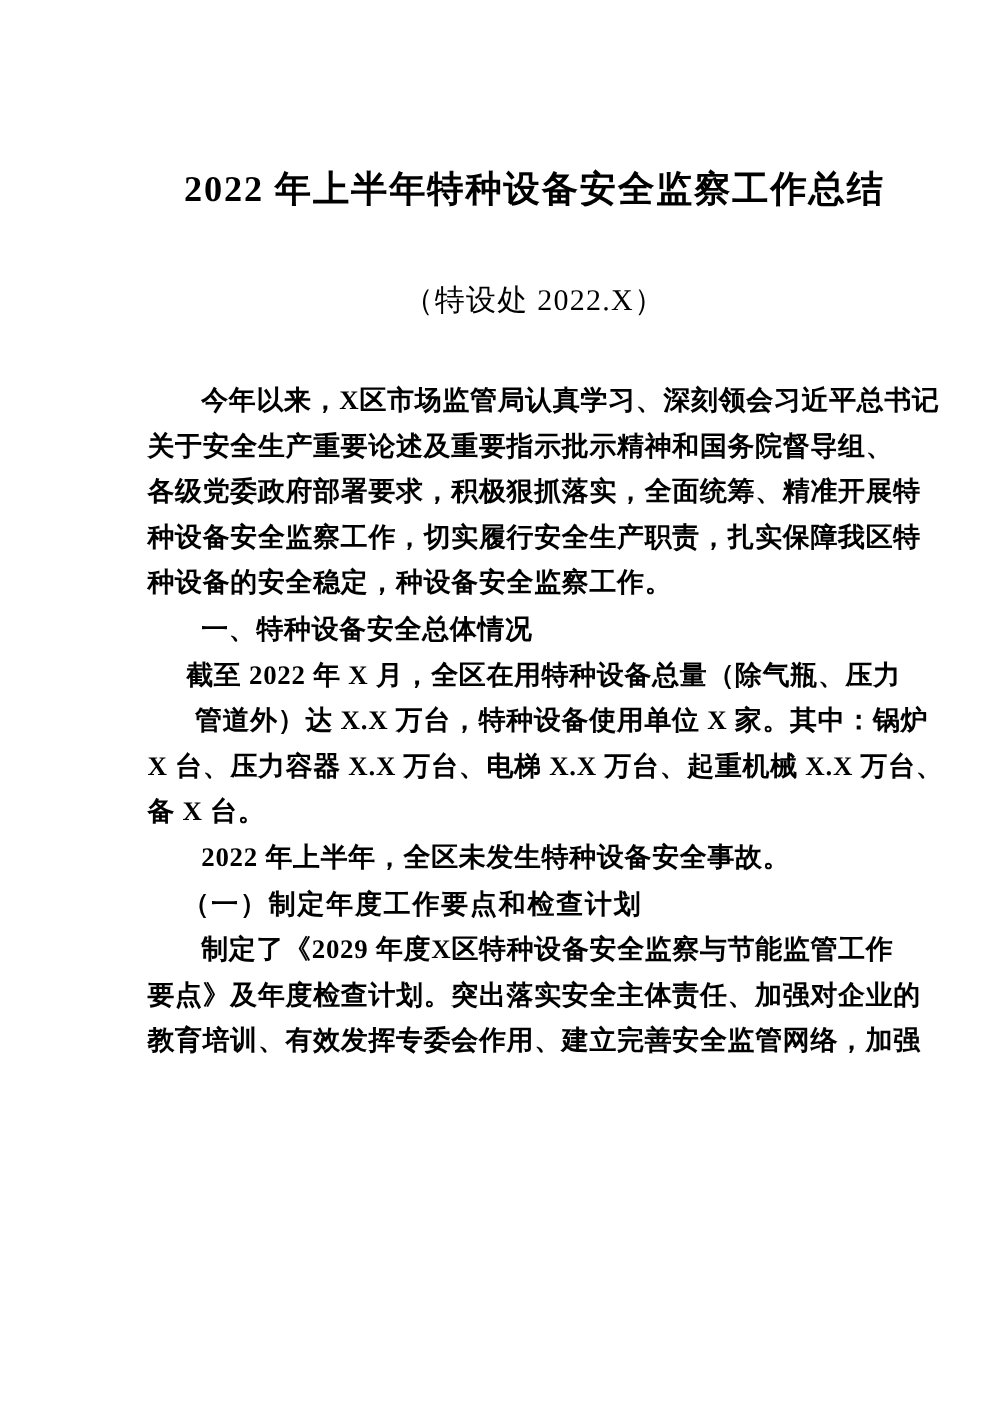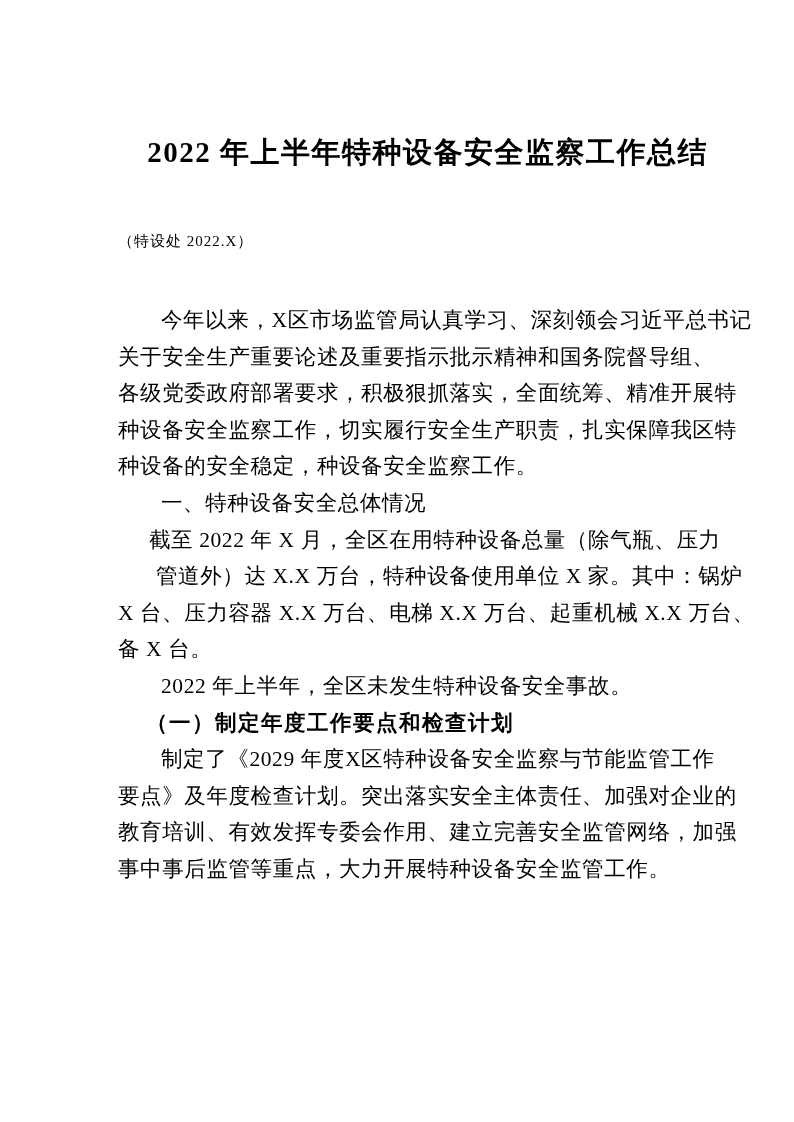--- a/index.html
+++ b/index.html
@@ -30,34 +30,35 @@
     font-size: 29px;
     font-weight: 700;
     letter-spacing: 1.5px;
     text-align: center;
     white-space: nowrap;
   }
   .doc-subtitle {
     margin-top: 52px;
     height: 30px;
     line-height: 30px;
-    font-size: 15px;
-    text-align: left;
+    font-size: 24px;
+    text-align: center;
     letter-spacing: 1px;
     white-space: nowrap;
   }
   .doc-body {
     margin-top: 46px;
   }
   .line {
     height: 36.6px;
     line-height: 36.6px;
     font-size: 21.5px;
     letter-spacing: 0.6px;
     white-space: nowrap;
+    font-weight: bold;
   }
   
   .ind0   { text-indent: 0; }
   .ind2   { text-indent: 43px; }
   .ind15  { text-indent: 31px; }
   .ind175 { text-indent: 38px; text-align: right; }
   .ind13  { text-indent: 28px; }
   
   .hei {
     font-family: Liberation Serif, serif;
@@ -84,17 +85,16 @@
       <div class="line ind2">一、特种设备安全总体情况</div>
       <div class="line ind15">截至 2022 年 X 月，全区在用特种设备总量（除气瓶、压力</div>
       <div class="line ind175">管道外）达 X.X 万台，特种设备使用单位 X 家。其中：锅炉</div>
       <div class="line ind0">X 台、压力容器 X.X 万台、电梯 X.X 万台、起重机械 X.X 万台、</div>
       <div class="line ind0">备 X 台。</div>
       <div class="line ind2">2022 年上半年，全区未发生特种设备安全事故。</div>
       <div class="line ind13 hei">（一）制定年度工作要点和检查计划</div>
       <div class="line ind2">制定了《2029 年度X区特种设备安全监察与节能监管工作</div>
       <div class="line ind0">要点》及年度检查计划。突出落实安全主体责任、加强对企业的</div>
       <div class="line ind0">教育培训、有效发挥专委会作用、建立完善安全监管网络，加强</div>
-      <div class="line ind0">事中事后监管等重点，大力开展特种设备安全监管工作。</div>
     </div>
 
   </div>
 </div>
 
 </body></html>

